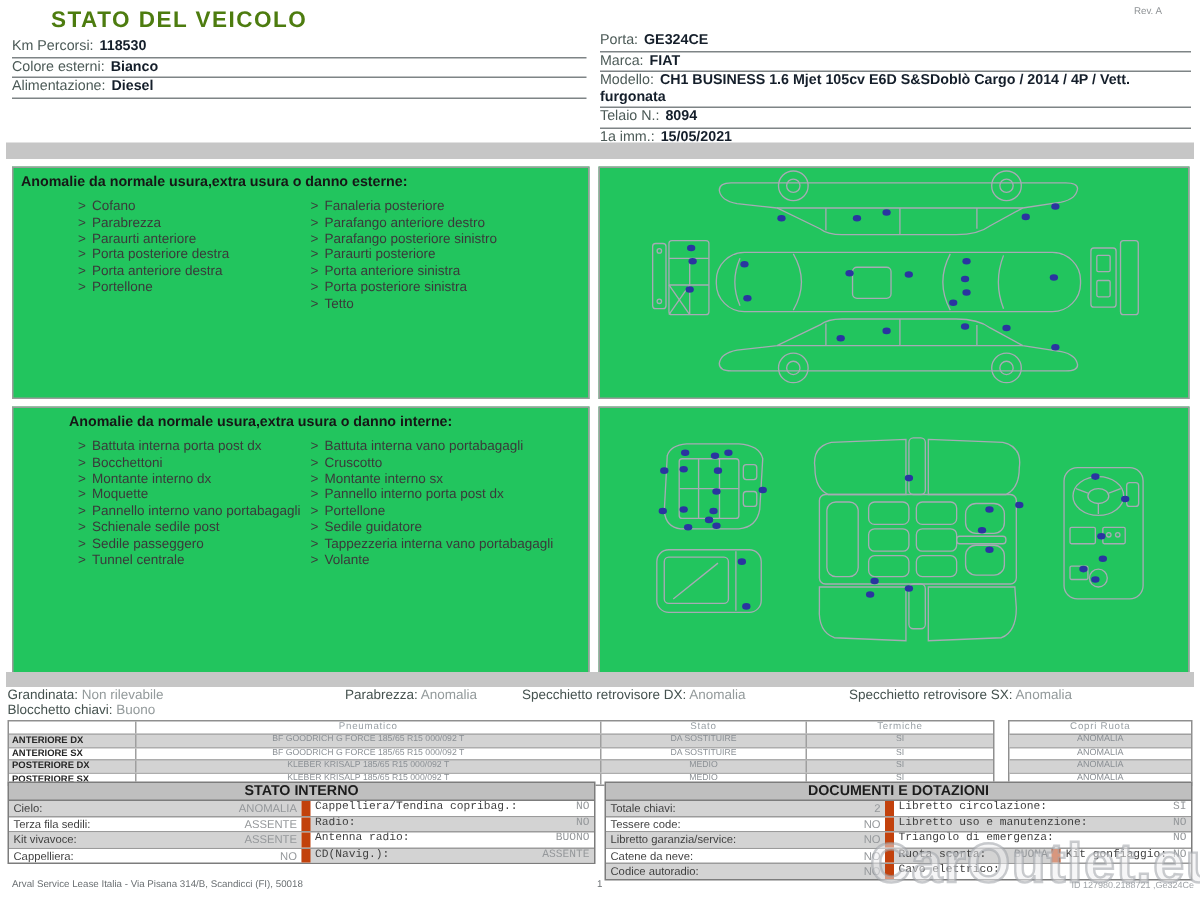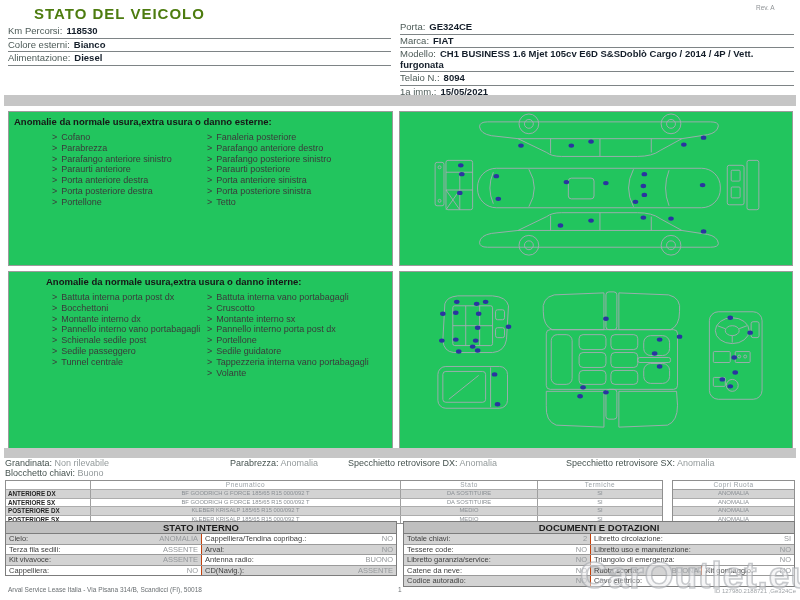--- a/index.html
+++ b/index.html
@@ -66,21 +66,21 @@
   .itable{position:absolute;top:521px;width:392px;border:1px solid #7c7c7c;
           box-sizing:border-box;background:#fff;}
   .t-left{left:5px;}
   .t-right{left:403px;}
   .thead{height:11px;line-height:11px;background:#bfbfbf;text-align:center;
          font-size:9.5px;font-weight:bold;color:#1c1c1c;border-bottom:1px solid #7c7c7c;}
   .irow{display:flex;height:9.5px;line-height:9px;border-top:1px solid #9b9b9b;}
   .irow:nth-child(2){border-top:none;}
   .icell{display:flex;justify-content:space-between;box-sizing:border-box;
          padding:0 3px;font-size:7.5px;overflow:hidden;white-space:nowrap;}
-  .icell + .icell{border-left:1px solid #c2410c;}
+  .icell + .icell{border-left:6px solid #c2410c;font-family:Liberation Mono, monospace;}
   .lab{color:#3f3f3f;}
   .val{color:#95989b;margin-left:4px;}
   .w196{width:196px;} .w187{width:187px;} .w205{width:205px;} .w112{width:112px;} .w93{width:93px;}
 
   .footer{position:absolute;top:586px;left:0;width:800px;height:12px;font-size:6.5px;color:#6a6f72;}
   .f-company{position:absolute;left:8px;top:0;}
   .f-page{position:absolute;left:398px;top:0;}
   .f-id{position:absolute;left:648px;top:2px;width:148px;text-align:right;font-size:6px;
         color:#a0a4a8;filter:blur(0.4px);}
   .watermark{position:absolute;left:580px;top:555px;font-size:37px;font-weight:bold;
@@ -109,24 +109,23 @@
     <div class="hrow"><span class="flabel">1a imm.:</span><span class="fvalue">15/05/2021</span></div>
   </div>
 
   <div class="graybar bar1"></div>
 
   <div class="box ext-left">
     <div class="box-title">Anomalie da normale usura,extra usura o danno esterne:</div>
     <ul class="alist col1">
       <li><i>&gt;</i><span>Cofano</span></li>
       <li><i>&gt;</i><span>Parabrezza</span></li>
-      <li><i>&gt;</i><span>Parafango anteriore sinistro</span></li>
       <li><i>&gt;</i><span>Paraurti anteriore</span></li>
+      <li><i>&gt;</i><span>Porta posteriore destra</span></li>
       <li><i>&gt;</i><span>Porta anteriore destra</span></li>
-      <li><i>&gt;</i><span>Porta posteriore destra</span></li>
       <li><i>&gt;</i><span>Portellone</span></li>
     </ul>
     <ul class="alist col2">
       <li><i>&gt;</i><span>Fanaleria posteriore</span></li>
       <li><i>&gt;</i><span>Parafango anteriore destro</span></li>
       <li><i>&gt;</i><span>Parafango posteriore sinistro</span></li>
       <li><i>&gt;</i><span>Paraurti posteriore</span></li>
       <li><i>&gt;</i><span>Porta anteriore sinistra</span></li>
       <li><i>&gt;</i><span>Porta posteriore sinistra</span></li>
       <li><i>&gt;</i><span>Tetto</span></li>
@@ -197,20 +196,21 @@
         <ellipse cx="58" cy="81" rx="2.8" ry="2.2" fill="#2a35a0"></ellipse>
       </svg>
   </div>
 
   <div class="box int-left">
     <div class="box-title">Anomalie da normale usura,extra usura o danno interne:</div>
     <ul class="alist col1">
       <li><i>&gt;</i><span>Battuta interna porta post dx</span></li>
       <li><i>&gt;</i><span>Bocchettoni</span></li>
       <li><i>&gt;</i><span>Montante interno dx</span></li>
+      <li><i>&gt;</i><span>Moquette</span></li>
       <li><i>&gt;</i><span>Pannello interno vano portabagagli</span></li>
       <li><i>&gt;</i><span>Schienale sedile post</span></li>
       <li><i>&gt;</i><span>Sedile passeggero</span></li>
       <li><i>&gt;</i><span>Tunnel centrale</span></li>
     </ul>
     <ul class="alist col2">
       <li><i>&gt;</i><span>Battuta interna vano portabagagli</span></li>
       <li><i>&gt;</i><span>Cruscotto</span></li>
       <li><i>&gt;</i><span>Montante interno sx</span></li>
       <li><i>&gt;</i><span>Pannello interno porta post dx</span></li>
@@ -363,21 +363,21 @@
           <span class="lab">Cappelliera/Tendina copribag.:</span>
           <span class="val">NO</span>
         </div>
     </div>
     <div class="irow">
       <div class="icell w196">
           <span class="lab">Terza fila sedili:</span>
           <span class="val">ASSENTE</span>
         </div>
       <div class="icell w196 shade">
-          <span class="lab">Arval:</span>
+          <span class="lab">Radio:</span>
           <span class="val">NO</span>
         </div>
     </div>
     <div class="irow">
       <div class="icell w196 shade">
           <span class="lab">Kit vivavoce:</span>
           <span class="val">ASSENTE</span>
         </div>
       <div class="icell w196">
           <span class="lab">Antenna radio:</span>

